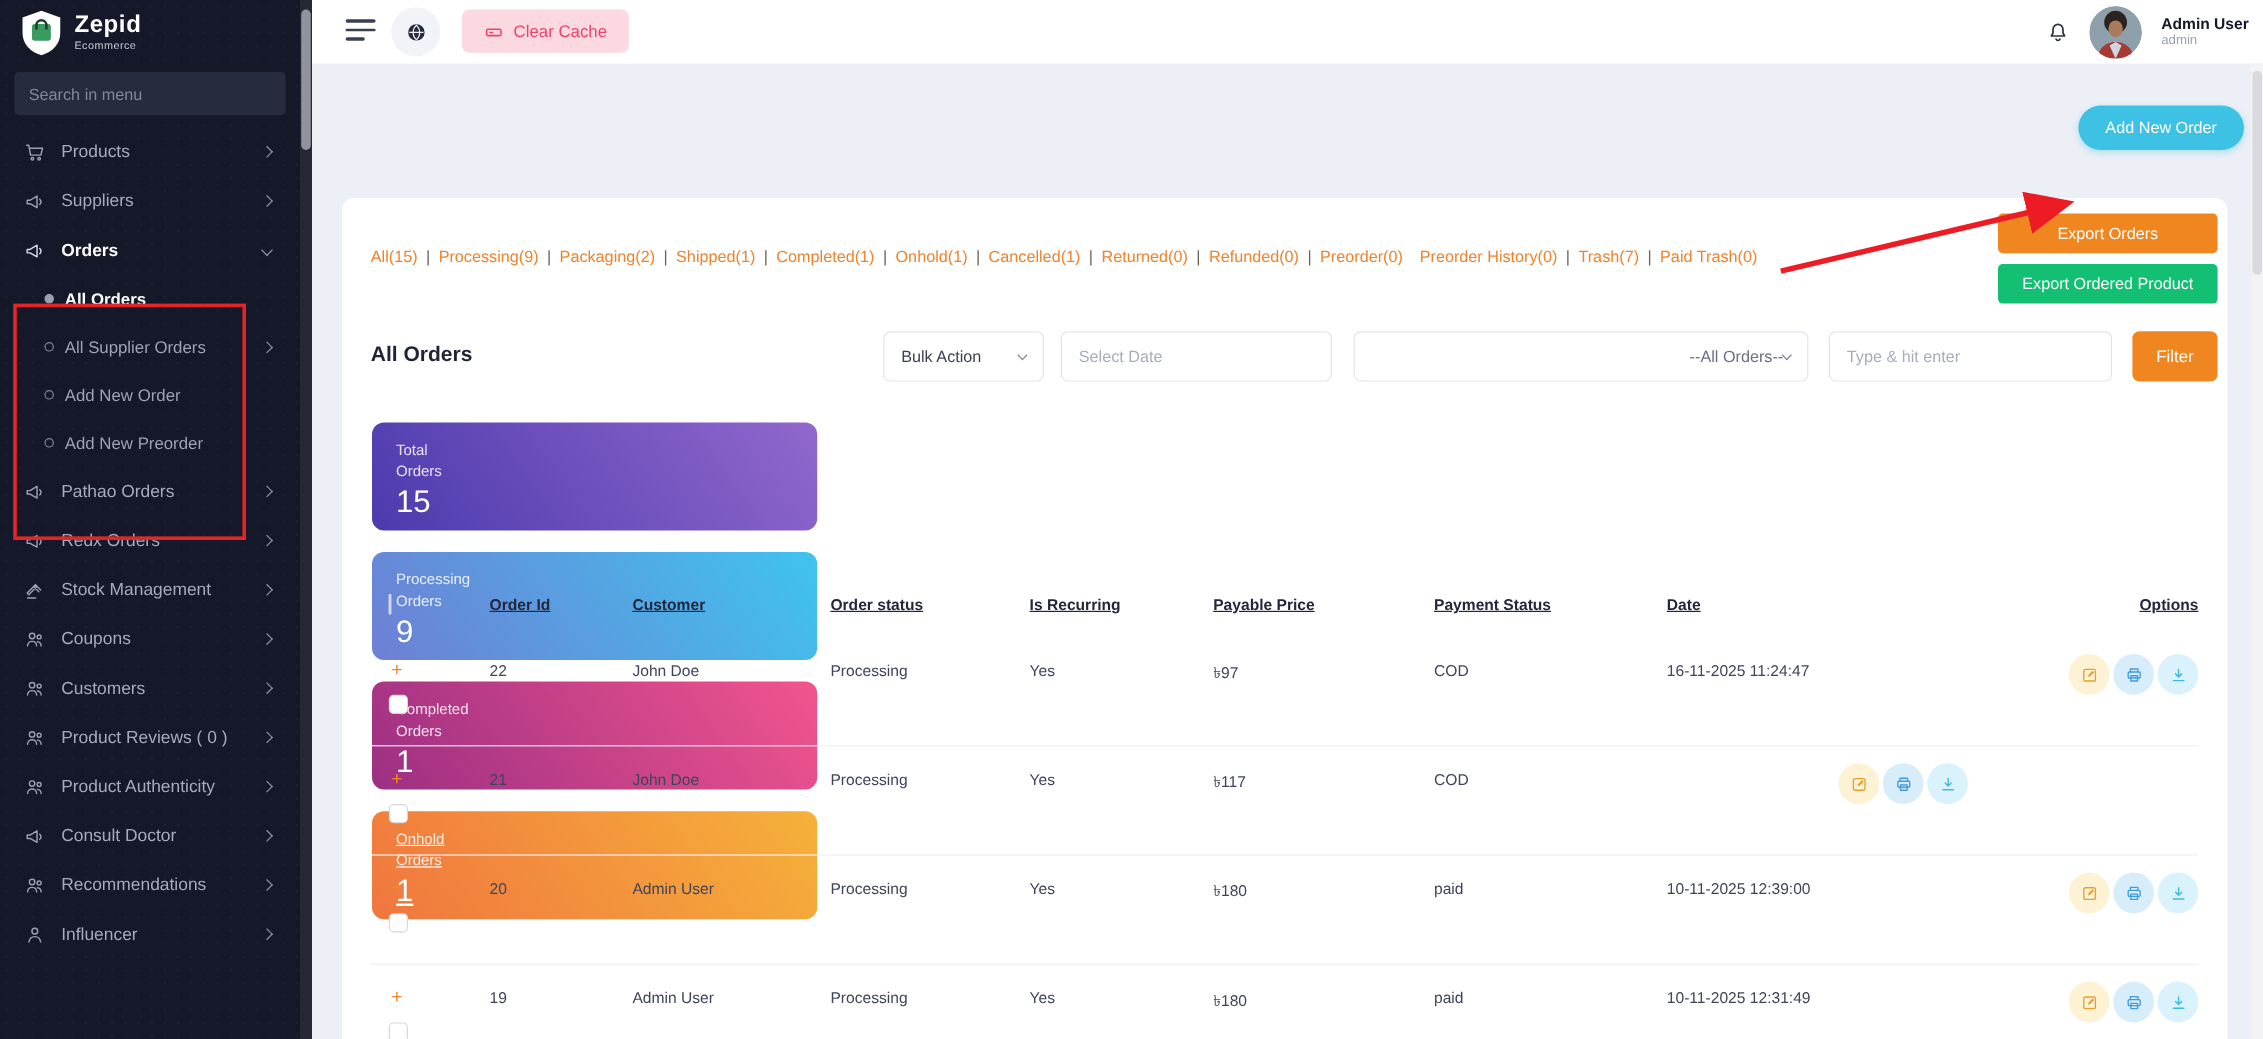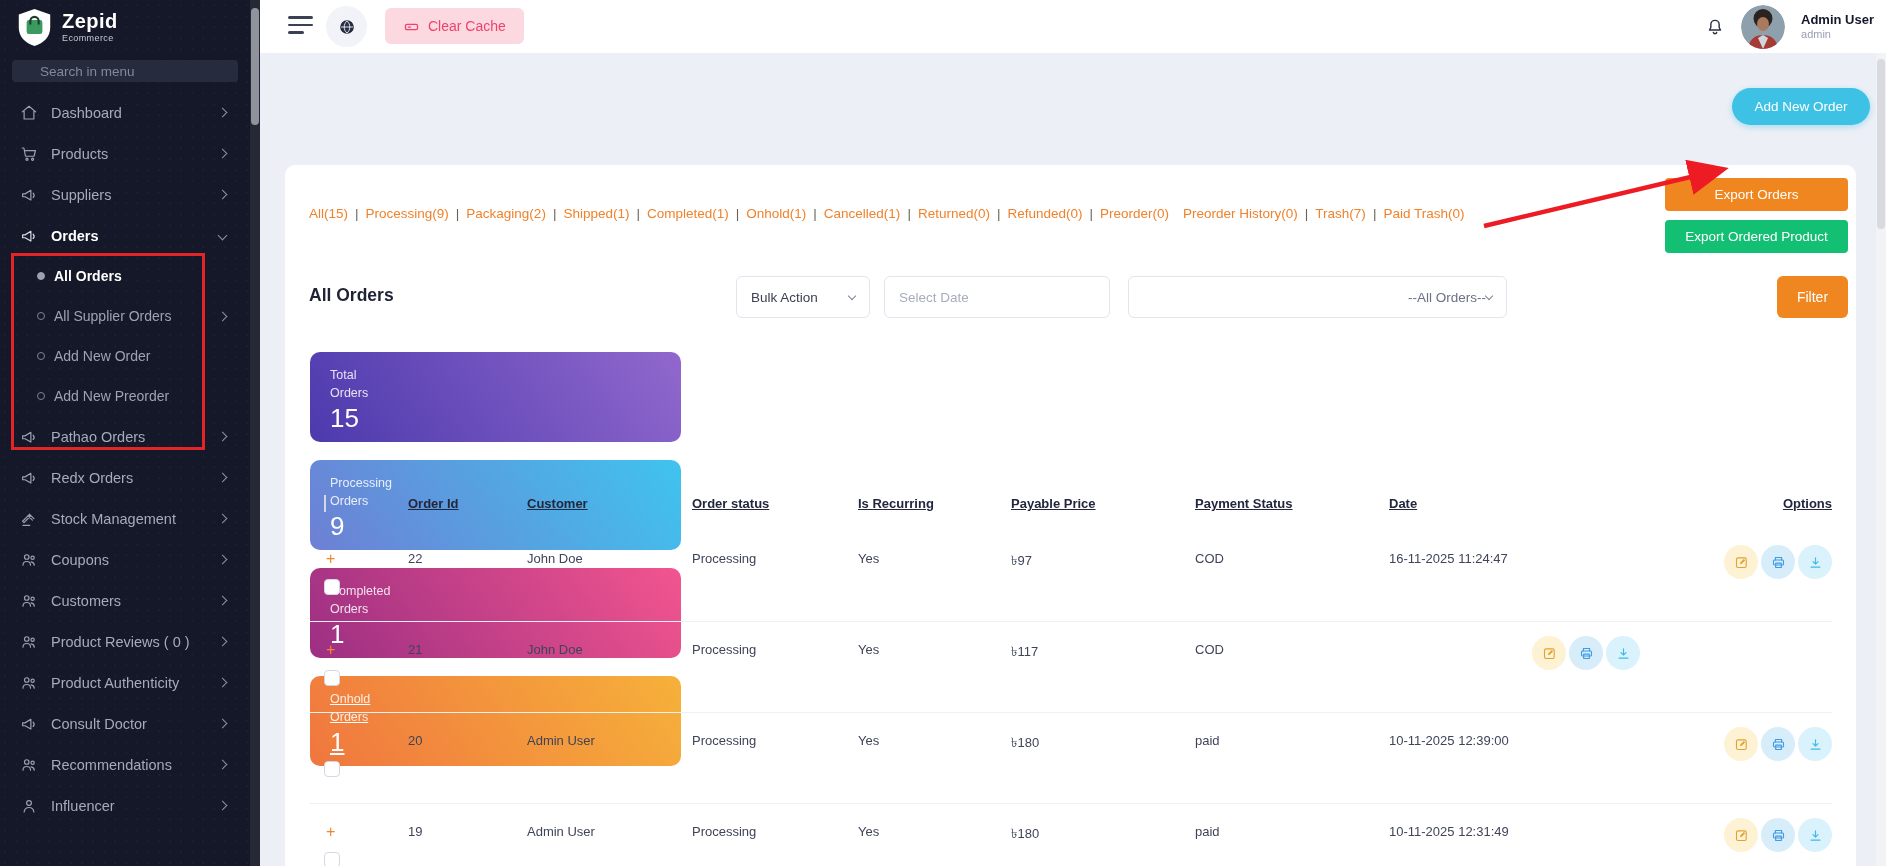--- a/index.html
+++ b/index.html
@@ -7,22 +7,22 @@
   body { font-family:"Liberation Sans", sans-serif; position:relative; background:#edeff6; }
 
   
   .sidebar { position:absolute; left:0; top:0; width:250px; height:866px; background:#141828;
     background-image:radial-gradient(rgba(255,255,255,0.035) 1px, transparent 1px); background-size:11px 11px; z-index:2; }
   .logo-row { display:flex; align-items:center; gap:9px; padding:8px 14px 6px 16px; height:52px; }
   .logo-shield { width:37px; height:39px; flex:0 0 auto; }
   .logo-name { color:#fff; font-size:20px; font-weight:bold; letter-spacing:.5px; line-height:1; }
   .logo-tag { color:#c7cad4; font-size:9px; letter-spacing:.4px; margin-top:2px; }
   .menu-search { margin:8px 12px 4px 12px; }
-  .menu-search input { width:100%; height:22px; background:#262b3d; border:none; border-radius:4px;
-    color:#ef4444; font-size:13.5px; padding:0 28px; outline:none; font-family:inherit; }
+  .menu-search input { width:100%; height:36px; background:#262b3d; border:none; border-radius:4px;
+    color:#ef4444; font-size:13.5px; padding:0 12px; outline:none; font-family:inherit; }
   .menu-search input::placeholder { color:#83899b; }
   .menu { margin-top:10px; }
   .menu-item { height:41px; display:flex; align-items:center; padding:0 24px 0 20px; cursor:pointer; position:relative; }
   .menu-item .mi-icon { width:18px; height:18px; color:#9ba1b2; margin-right:13px; flex:0 0 auto; }
   .menu-item .mi-label { color:#a6abbb; font-size:14.5px; white-space:nowrap; }
   .menu-item.active .mi-label { color:#ffffff; font-weight:bold; }
   .menu-item.active .mi-icon { color:#d8dbe4; }
   .chev { width:7px; height:7px; border-right:1.6px solid #8d93a5; border-bottom:1.6px solid #8d93a5;
     transform:rotate(-45deg); margin-left:auto; flex:0 0 auto; }
   .chev.down { transform:rotate(45deg); }
@@ -133,27 +133,20 @@
     <div>
       <div class="logo-name">Zepid</div>
       <div class="logo-tag">Ecommerce</div>
     </div>
   </div>
   <div class="menu-search">
     <input type="text" placeholder="Search in menu" style="">
   </div>
 
   <div class="menu">
-    <div class="menu-item">
-      <svg class="mi-icon" viewBox="0 0 24 24" fill="none" stroke="currentColor" stroke-width="1.6" stroke-linecap="round" stroke-linejoin="round">
-          <path d="M3 10.5 12 3l9 7.5M5.5 9.2V20h13V9.2"></path>
-        </svg>
-      <span class="mi-label">Dashboard</span>
-        <span class="chev"></span>
-    </div>
     <div class="menu-item">
       <svg class="mi-icon" viewBox="0 0 24 24" fill="none" stroke="currentColor" stroke-width="1.6" stroke-linecap="round" stroke-linejoin="round">
           <path d="M3 4h2.2l2.1 11h11.4l1.9-7.6H6"></path>
           <circle cx="9.3" cy="19" r="1.4"></circle>
           <circle cx="16.8" cy="19" r="1.4"></circle>
         </svg>
       <span class="mi-label">Products</span>
         <span class="chev"></span>
     </div>
     <div class="menu-item">
@@ -352,20 +345,23 @@
         <span>Bulk Action</span>
         <span class="fchev"></span>
       </div>
       <div class="f-box f-date">
         <input type="text" placeholder="Select Date" style="">
       </div>
       <div class="f-box f-select">
         <span>--All Orders--</span>
         <span class="fchev"></span>
       </div>
+      <div class="f-box f-search">
+        <input type="text" placeholder="Type &amp; hit enter" style="">
+      </div>
       <button class="filter-btn">Filter</button>
     </div>
 
     <div class="stats">
       <div class="stat-card g-purple">
         <div class="s-label"><span>Total</span><br><span>Orders</span></div>
         <div class="s-value">15</div>
       </div>
       <div class="stat-card g-blue">
         <div class="s-label"><span>Processing</span><br><span>Orders</span></div>

